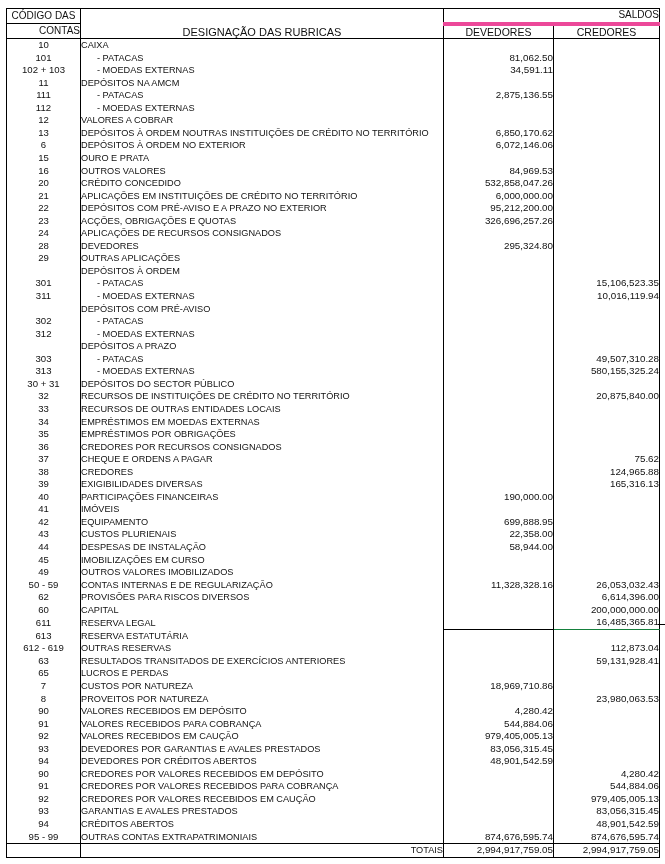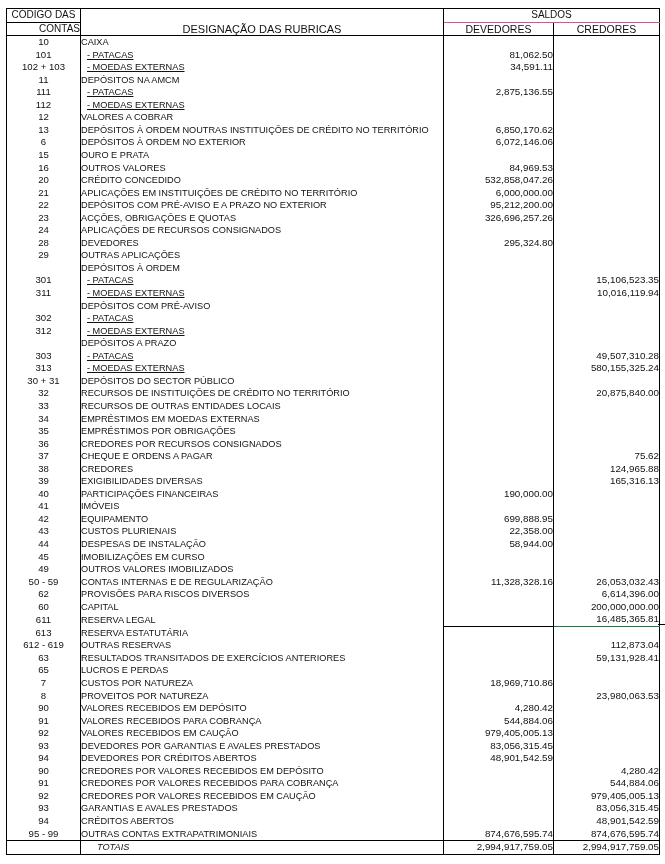--- a/index.html
+++ b/index.html
@@ -9,30 +9,30 @@
   table.bal { position:absolute; left:6px; top:8px; border-collapse:collapse;
               table-layout:fixed; width:653px; font-size:9.2px; }
   table.bal td, table.bal th { padding:0; margin:0; line-height:12.55px; height:12.55px;
               white-space:nowrap; overflow:hidden; font-weight:normal; }
   col.c-code { width:74px; } col.c-desc { width:363px; }
   col.c-dev { width:110px; } col.c-cred { width:106px; }
   th { font-size:10px; }
   .hdr-code { text-align:center; border:1.5px solid #000; border-bottom:1px solid #000; }
   .hdr-code2 { text-align:right; border-left:1.5px solid #000; border-right:1.5px solid #000; border-bottom:1.5px solid #000; }
   .hdr-desc { text-align:center; border-top:1.5px solid #000; border-right:1.5px solid #000; border-bottom:1.5px solid #000; vertical-align:bottom; font-size:11px; }
-  .hdr-saldos { text-align:center; border-top:1.5px solid #000; border-right:1.5px solid #000; border-bottom:1px solid #ec4899; }
+  .hdr-saldos { text-align:right; border-top:1.5px solid #000; border-right:1.5px solid #000; border-bottom:4px solid #ec4899; }
   .hdr-dev { text-align:center; border-right:1.5px solid #000; border-bottom:1.5px solid #000; font-size:10.5px; }
   .hdr-cred { text-align:center; border-right:1.5px solid #000; border-bottom:1.5px solid #000; font-size:10.5px; }
   td.code { text-align:center; border-left:1.5px solid #000; border-right:1.5px solid #000; font-size:9.6px; }
   td.desc { text-align:left; padding-left:3px; border-right:1.5px solid #000; }
-  td.desc.sub { padding-left:6px;text-decoration:underline; }
+  td.desc.sub { padding-left:16px; }
   td.dev { text-align:right; padding-right:2px; border-right:1.5px solid #000; font-size:9.8px; }
   td.cred { text-align:right; padding-right:2px; border-right:1.5px solid #000; font-size:9.8px; }
   tr.total td { border-top:1.5px solid #000; border-bottom:1.5px solid #000; }
-  tr.total td.desc { text-align:left; padding-left:16px;font-style:italic; }
+  tr.total td.desc { text-align:right; padding-left:16px; }
   tr.total td.code { border-left:1.5px solid #000; }
   tr.pre-rule td.dev { border-bottom:1px solid #000; }
   tr.pre-rule td.cred { border-bottom:1px solid #15803d; }
   .rule-ext { position:absolute; left:658px; top:624px; width:7px; height:1px; background:#000; }
 </style>
 </head>
 <body>
 
 <div class="sheet">
   <table class="bal">

